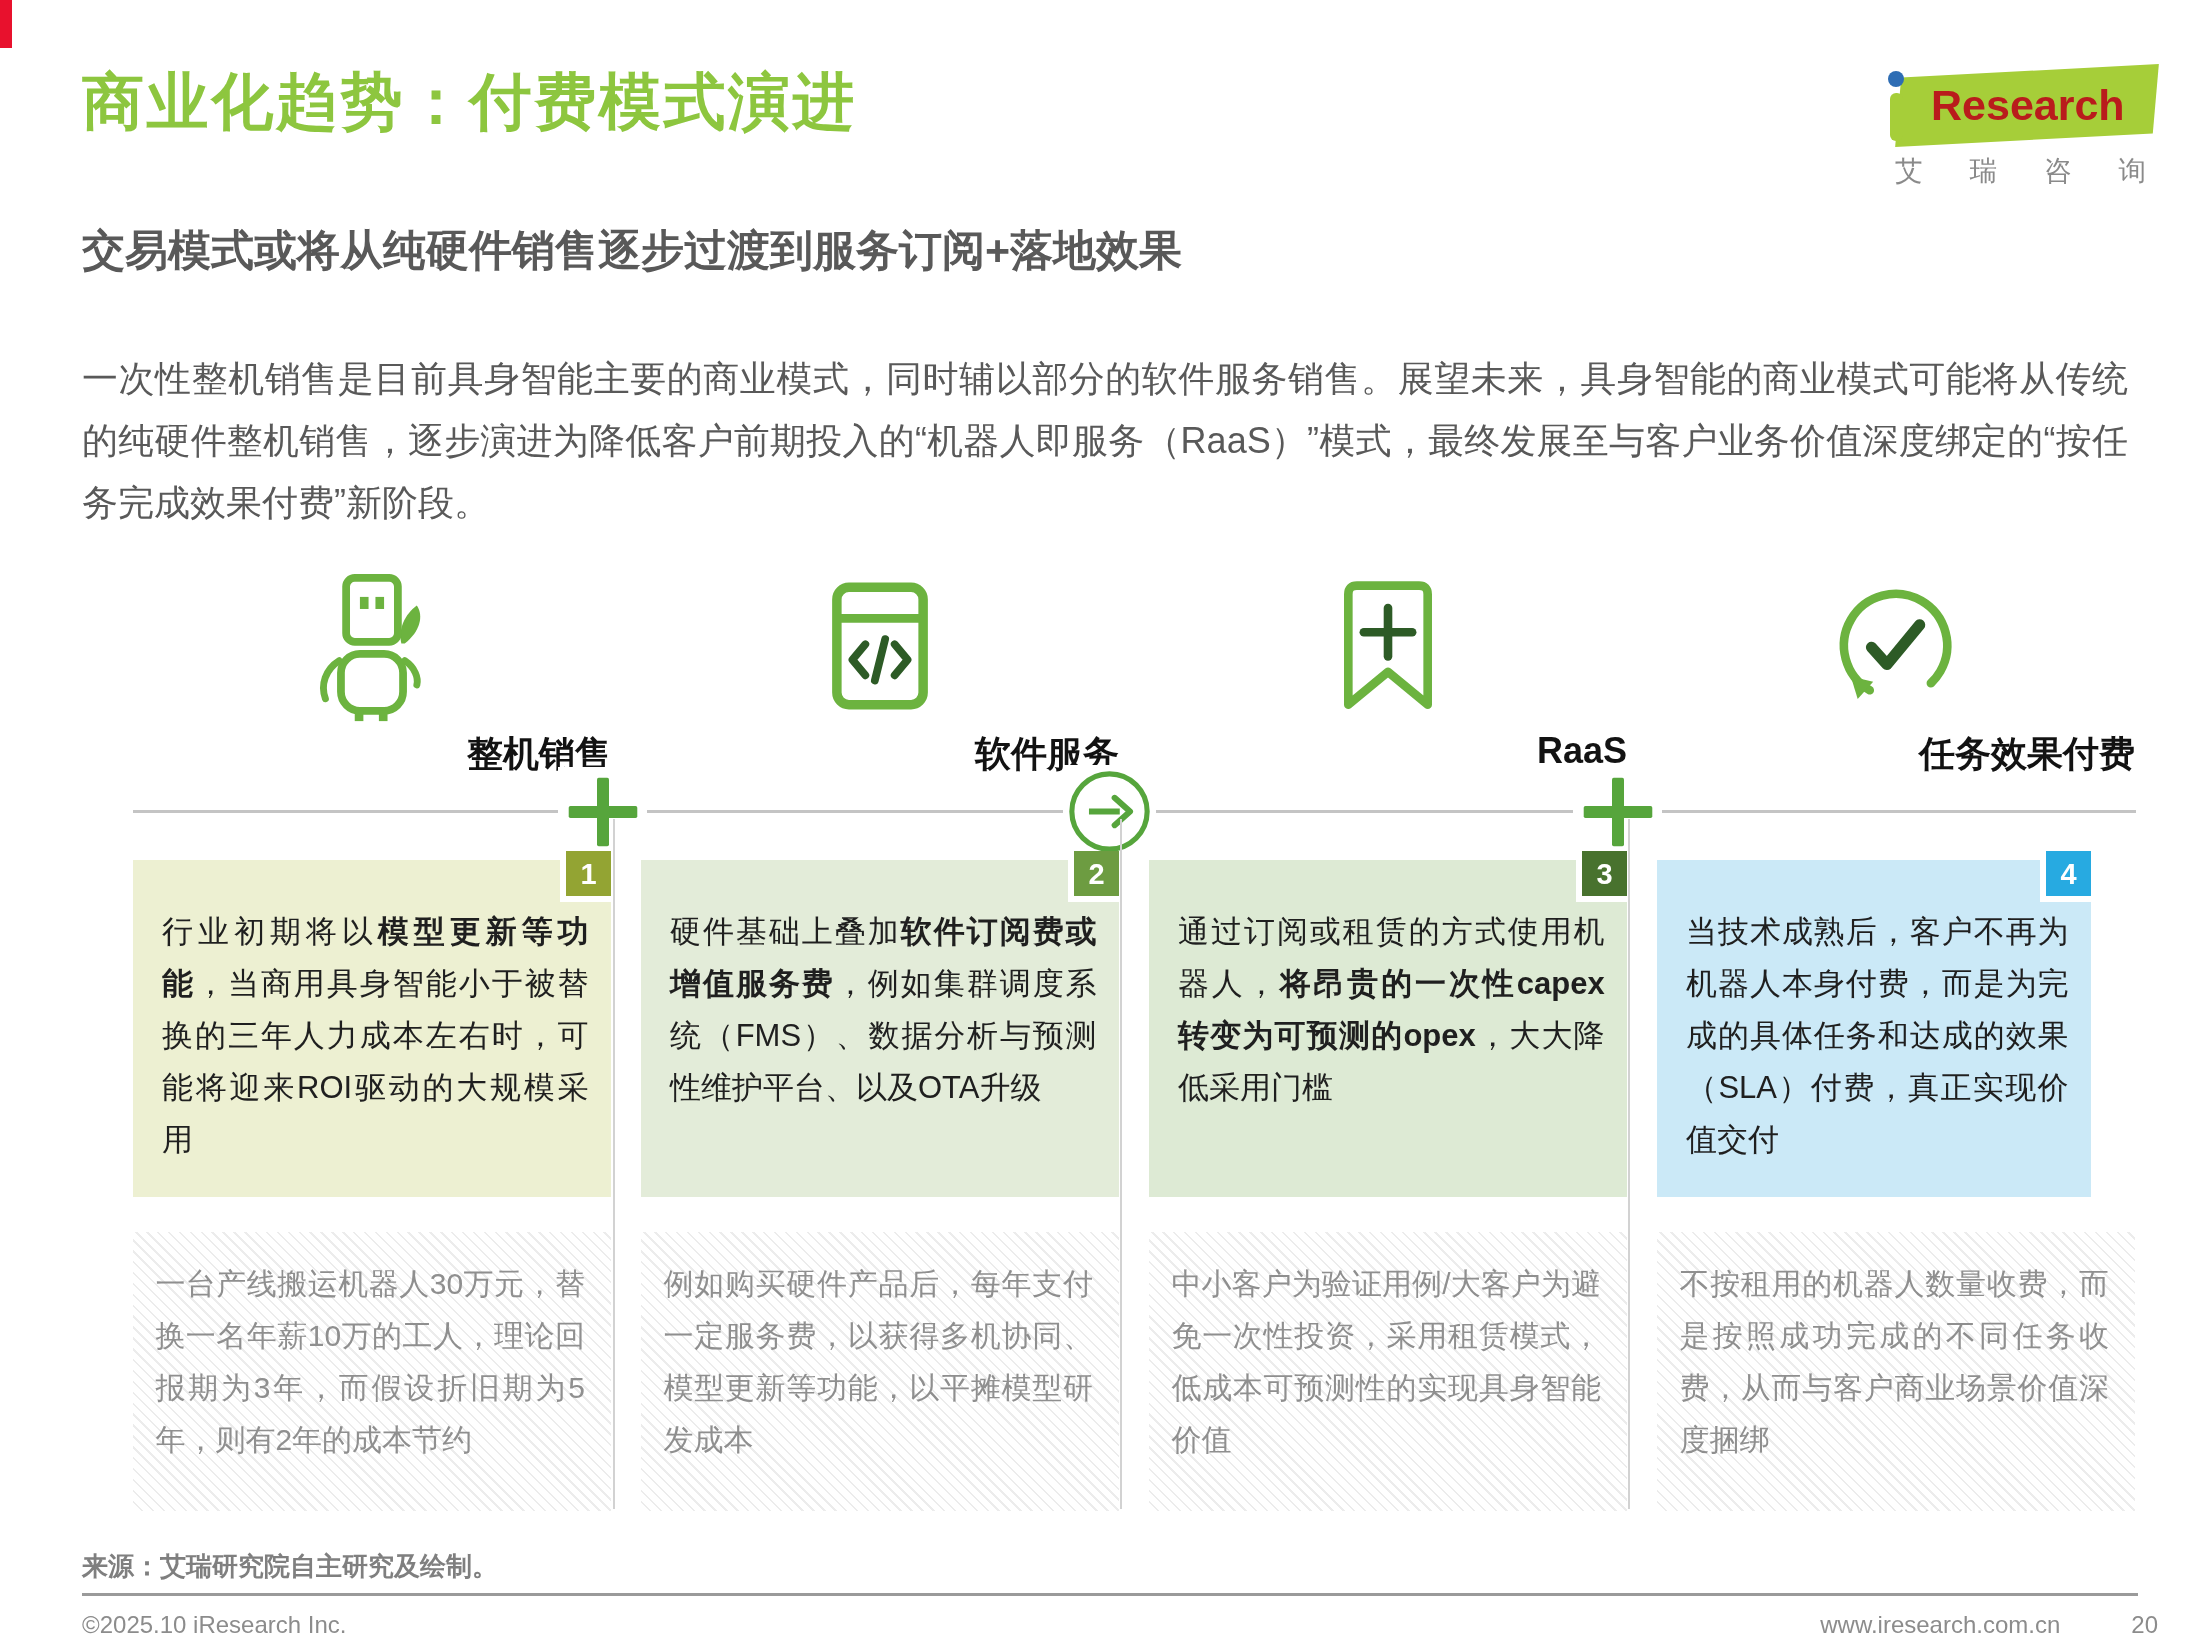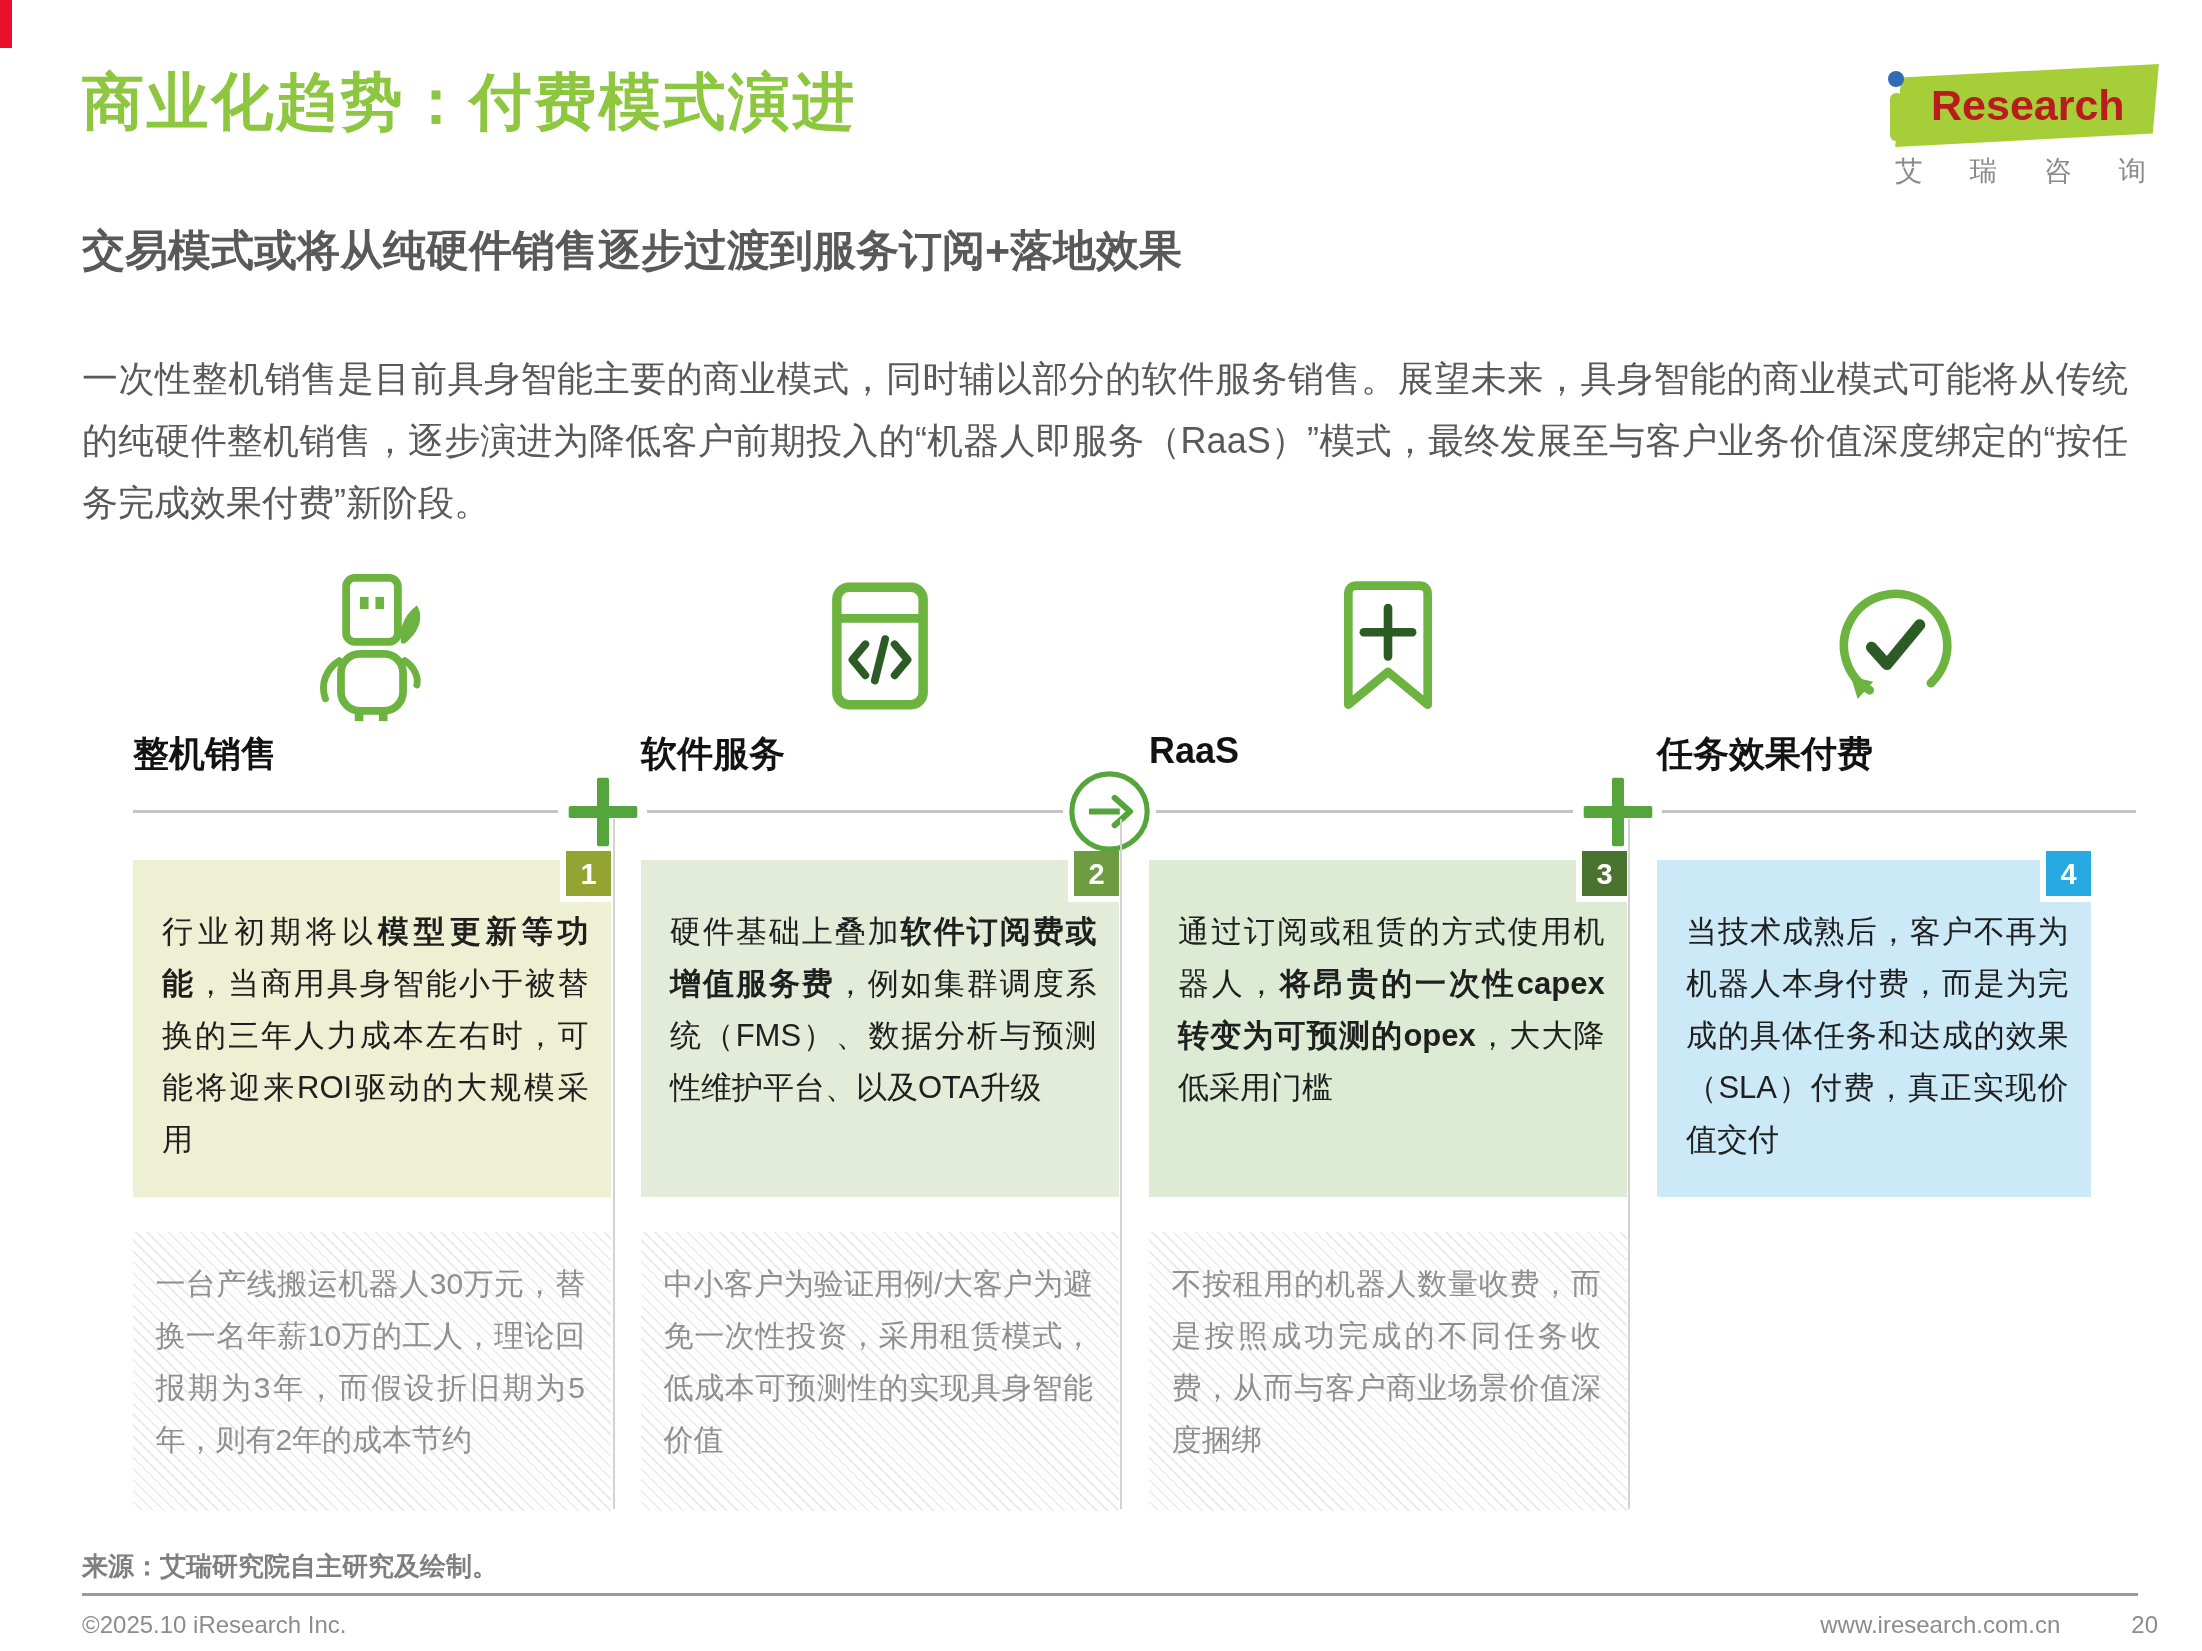--- a/index.html
+++ b/index.html
@@ -24,21 +24,21 @@
   .logo-cn { margin-top:5.2px; margin-left:19px; width:251px; display:flex; justify-content:space-between;
              color:#8a8a8a; font-size:27.5px; }
 
   .subtitle { position:absolute; left:82px; top:222px; margin:0; font-size:43px; font-weight:700; color:#595959; }
 
   .paragraph { position:absolute; left:82px; top:348px; width:2046px; margin:0;
                font-size:36px; line-height:62px; color:#595959; text-align:justify; }
 
   .stage-heads { position:absolute; left:133px; top:572px; display:grid;
                  grid-template-columns:repeat(4,478px); column-gap:30px; }
-  .stage-head { text-align:left; }
+  .stage-head { text-align:right; }
   .icon-wrap { height:148px; display:flex; align-items:center; justify-content:center; }
   .stage-label { margin-top:10.3px; font-size:36px; font-weight:700; color:#121212; }
 
   .h-divider { position:absolute; left:133px; top:810px; width:2003px; height:2.6px; background:#c4c4c4; }
   .v-sep { position:absolute; top:819px; width:1.7px; height:690px; background:#d2d2d2; }
   .v-sep-1 { left:613px; } .v-sep-2 { left:1120px; } .v-sep-3 { left:1628px; }
 
   .connector { position:absolute; background:#ffffff; display:flex; align-items:center; justify-content:center; }
   .conn-plus-1 { left:558px; top:767px; width:89px; height:89px; }
   .conn-arrow  { left:1063px; top:765px; width:93px; height:93px; }
@@ -184,20 +184,21 @@
       <span>通过订阅或租赁的方式使用机器人，</span><span class="bold">将昂贵的一次性capex转变为可预测的opex</span><span>，大大降低采用门槛</span>
     </div>
     <div class="card card4" style="background-color: rgb(203, 233, 247);">
       <div class="badge" style="background-color: rgb(39, 170, 225);">4</div>
       <span>当技术成熟后，客户不再为机器人本身付费，而是为完成的具体任务和达成的效果（SLA）付费，真正实现价值交付</span><span class="bold"></span><span></span>
     </div>
   </div>
 
   <div class="notes">
     <div class="note">一台产线搬运机器人30万元，替换一名年薪10万的工人，理论回报期为3年，而假设折旧期为5年，则有2年的成本节约</div>
+    <div class="note">例如购买硬件产品后，每年支付一定服务费，以获得多机协同、模型更新等功能，以平摊模型研发成本</div>
     <div class="note">中小客户为验证用例/大客户为避免一次性投资，采用租赁模式，低成本可预测性的实现具身智能价值</div>
     <div class="note">不按租用的机器人数量收费，而是按照成功完成的不同任务收费，从而与客户商业场景价值深度捆绑</div>
   </div>
 
   <div class="v-sep v-sep-1"></div>
   <div class="v-sep v-sep-2"></div>
   <div class="v-sep v-sep-3"></div>
 
   <div class="source">来源：艾瑞研究院自主研究及绘制。</div>
   <div class="footer-line"></div>

